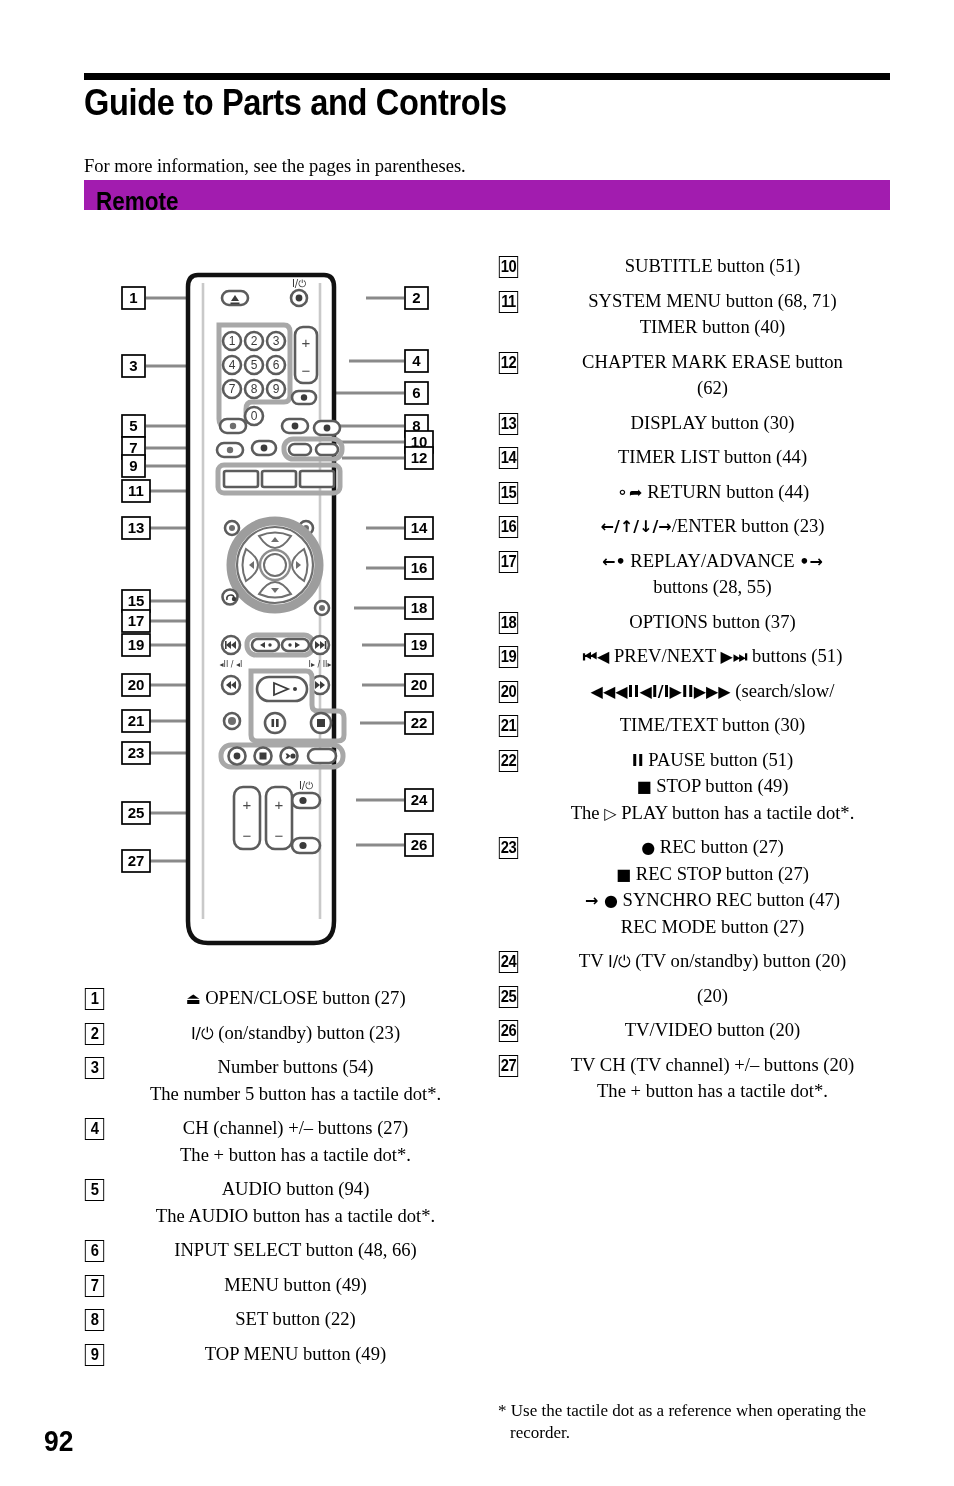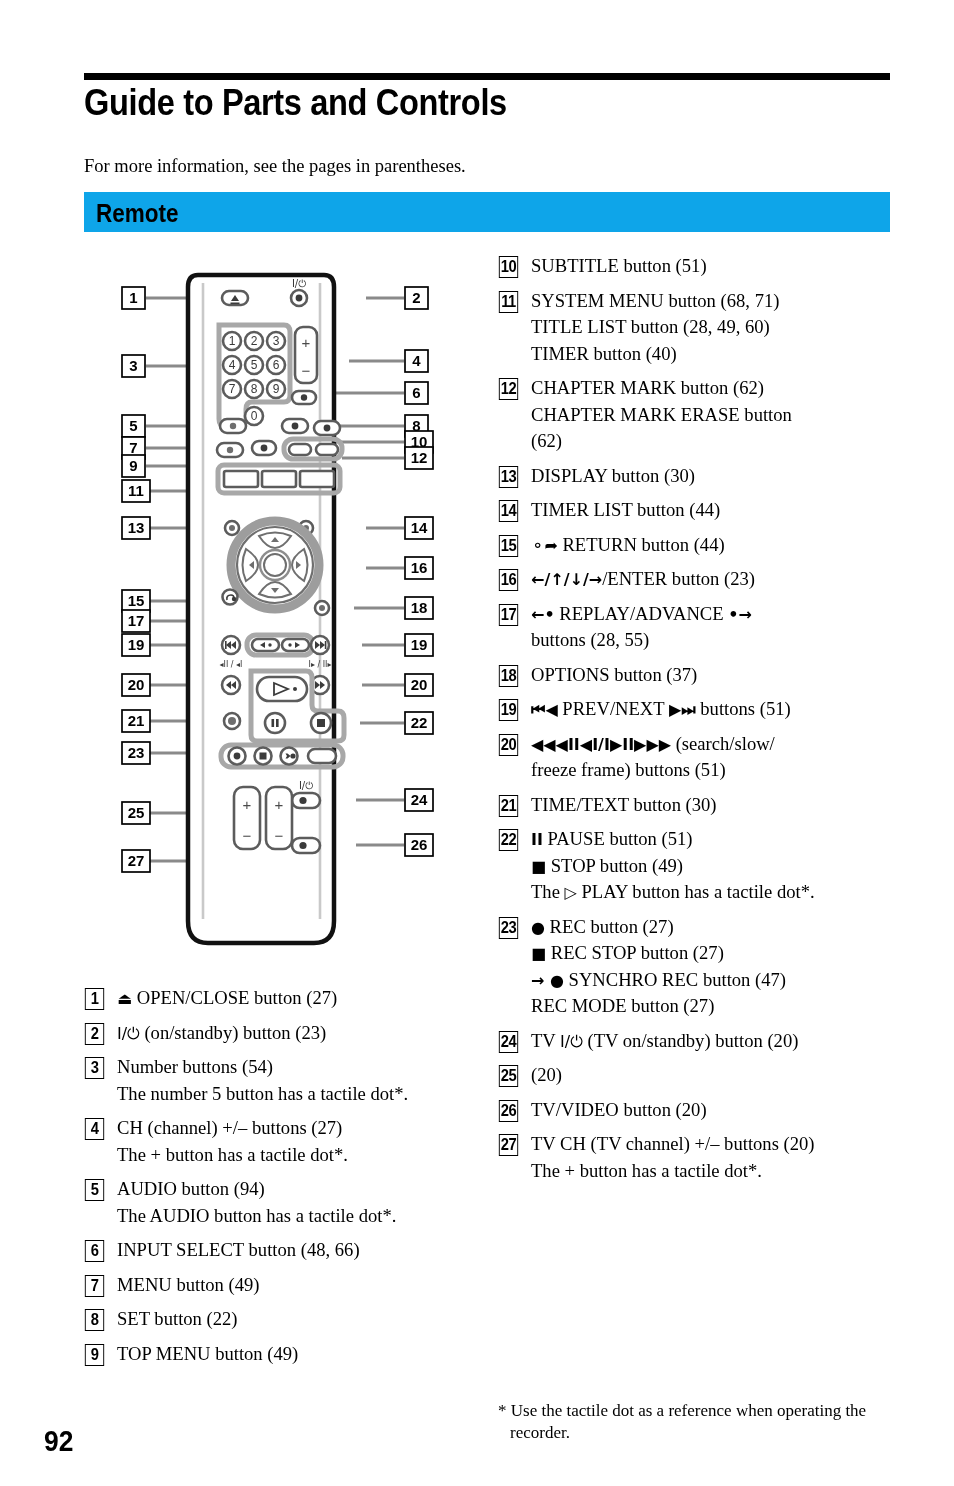--- a/index.html
+++ b/index.html
@@ -43,24 +43,24 @@
   .intro-line {
     position: absolute;
     left: 84px;
     top: 154px;
     font-size: 18.5px;
     line-height: 24px;
   }
   .section-bar {
     position: absolute;
     left: 84px;
-    top: 192px;
+    top: 180px;
     width: 806px;
-    height: 40px;
-    background: #0ea5e9;
+    height: 30px;
+    background: #a21caf;
   }
   .section-bar .label {
     position: absolute;
     left: 12px;
     top: 7px;
     font-family: "Liberation Sans Narrow", "Liberation Sans", sans-serif;
     font-weight: bold;
     font-size: 25px;
     transform: scaleX(0.9);
     transform-origin: left top;
@@ -94,21 +94,21 @@
     padding: 0 1px;
     margin-top: 3px;
     margin-right: 12px;
     transform: scaleX(0.92);
     letter-spacing: -0.5px;
     background: #fff;
   }
   .body-txt {
     flex: 1 1 auto;
   }
-  .body-txt .ln { display: block; }
+  .body-txt .ln { display: block; text-align: center; }
 
   .glyph {
     font-family: "DejaVu Sans", sans-serif;
     font-size: 16px;
     line-height: 1;
   }
   .glyph-bold { font-weight: bold; }
 
   .footnote {
     position: absolute;
@@ -608,28 +608,26 @@
     <div class="item">
       <span class="num">10</span>
       <span class="body-txt">
         <span class="ln"><span>SUBTITLE button (51)</span></span>
       </span>
     </div>
     <div class="item">
       <span class="num">11</span>
       <span class="body-txt">
         <span class="ln"><span>SYSTEM MENU button (68, 71)</span></span>
-        <span class="ln"><span>TITLE LIST button (28, 49, 60)</span></span>
         <span class="ln"><span>TIMER button (40)</span></span>
       </span>
     </div>
     <div class="item">
       <span class="num">12</span>
       <span class="body-txt">
-        <span class="ln"><span>CHAPTER MARK button (62)</span></span>
         <span class="ln"><span>CHAPTER MARK ERASE button</span></span>
         <span class="ln"><span>(62)</span></span>
       </span>
     </div>
     <div class="item">
       <span class="num">13</span>
       <span class="body-txt">
         <span class="ln"><span>DISPLAY button (30)</span></span>
       </span>
     </div>
@@ -667,21 +665,20 @@
     <div class="item">
       <span class="num">19</span>
       <span class="body-txt">
         <span class="ln"><span class="glyph glyph-bold">⏮◀</span><span> PREV/NEXT </span><span class="glyph glyph-bold">▶⏭</span><span> buttons (51)</span></span>
       </span>
     </div>
     <div class="item">
       <span class="num">20</span>
       <span class="body-txt">
         <span class="ln"><span class="glyph glyph-bold">◀◀◀II◀I/I▶II▶▶▶</span><span> (search/slow/</span></span>
-        <span class="ln"><span>freeze frame) buttons (51)</span></span>
       </span>
     </div>
     <div class="item">
       <span class="num">21</span>
       <span class="body-txt">
         <span class="ln"><span>TIME/TEXT button (30)</span></span>
       </span>
     </div>
     <div class="item">
       <span class="num">22</span>

